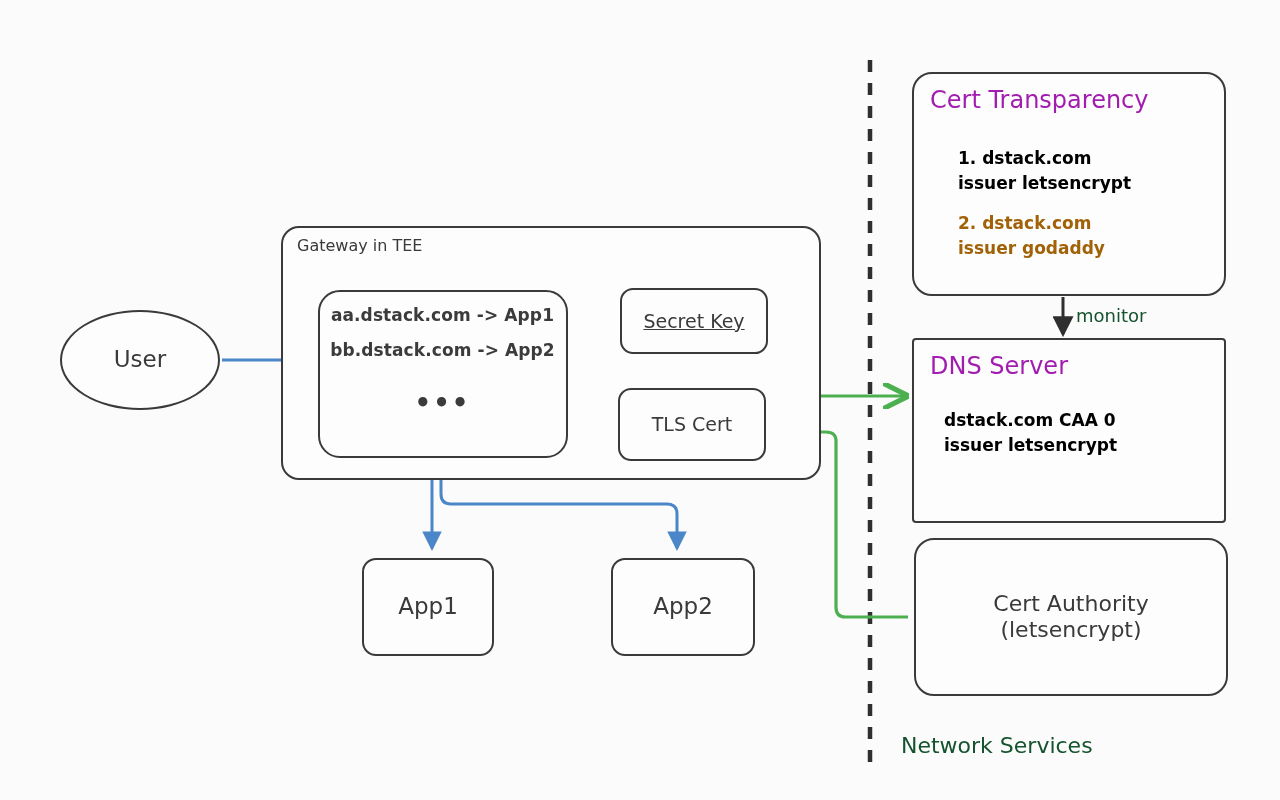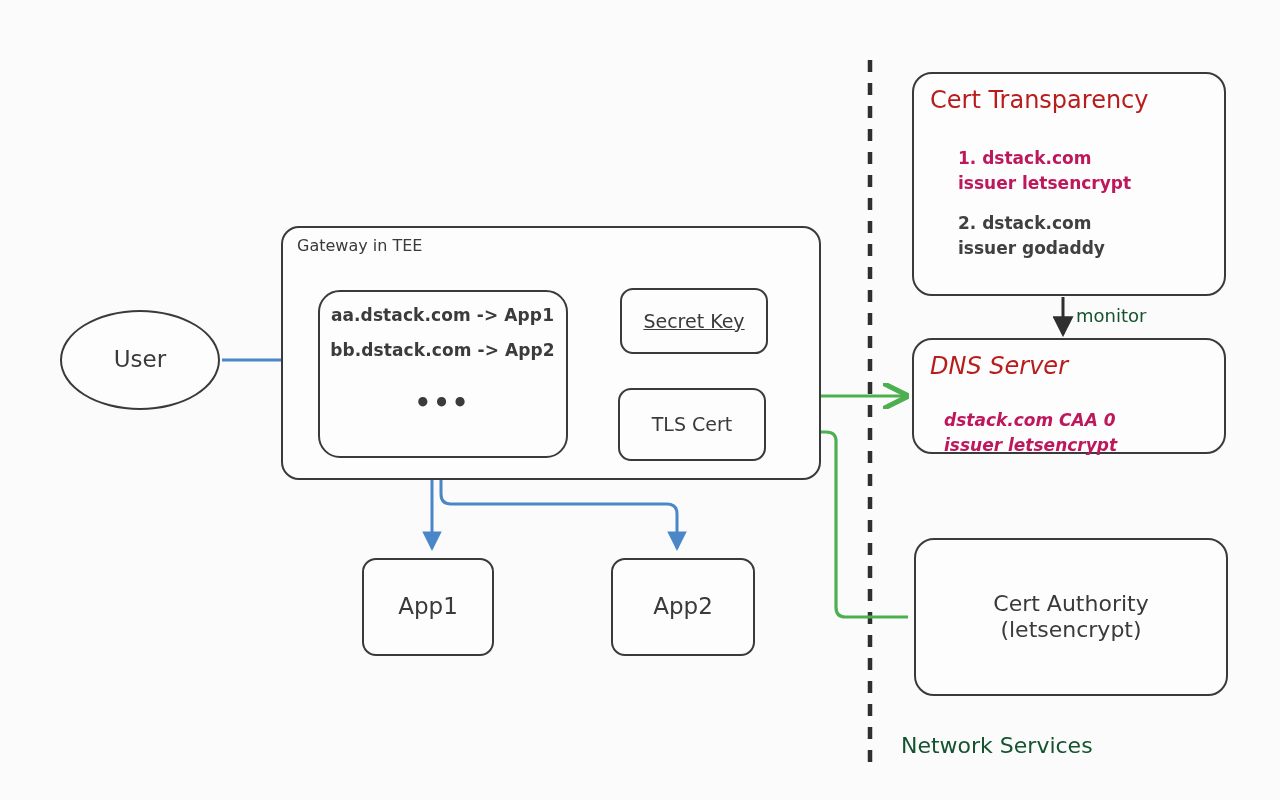--- a/index.html
+++ b/index.html
@@ -116,45 +116,44 @@
 
   
   #cert-transparency {
     left: 912px; top: 72px;
     width: 314px; height: 224px;
     border-radius: 20px;
     display: block;
   }
   #dns-server {
     left: 912px; top: 338px;
-    width: 314px; height: 116px;
-    border-radius: 20px;
-    display: block;
-    font-style: italic;
+    width: 314px; height: 185px;
+    border-radius: 4px;
+    display: block;
   }
   #cert-authority {
     left: 914px; top: 538px;
     width: 314px; height: 158px;
     border-radius: 20px;
   }
   .box-title {
     position: absolute;
     left: 16px; top: 12px;
     font-size: 24px;
-    color: #b91c1c;
+    color: #a21caf;
   }
   .entry {
     position: absolute;
     font-size: 17px;
     font-weight: bold;
     white-space: pre-line;
     line-height: 1.45;
   }
-  .entry.green { color: #be185d; }
-  .entry.red   { color: #404040; }
+  .entry.green { color: #000000; }
+  .entry.red   { color: #a16207; }
 
   #ct-entry-1 { left: 44px; top: 72px; }
   #ct-entry-2 { left: 44px; top: 137px; }
   #dns-entry  { left: 30px; top: 68px; }
 
   #cert-authority .node-label { font-size: 22px; }
 
   
   .floating-label {
     position: absolute;

